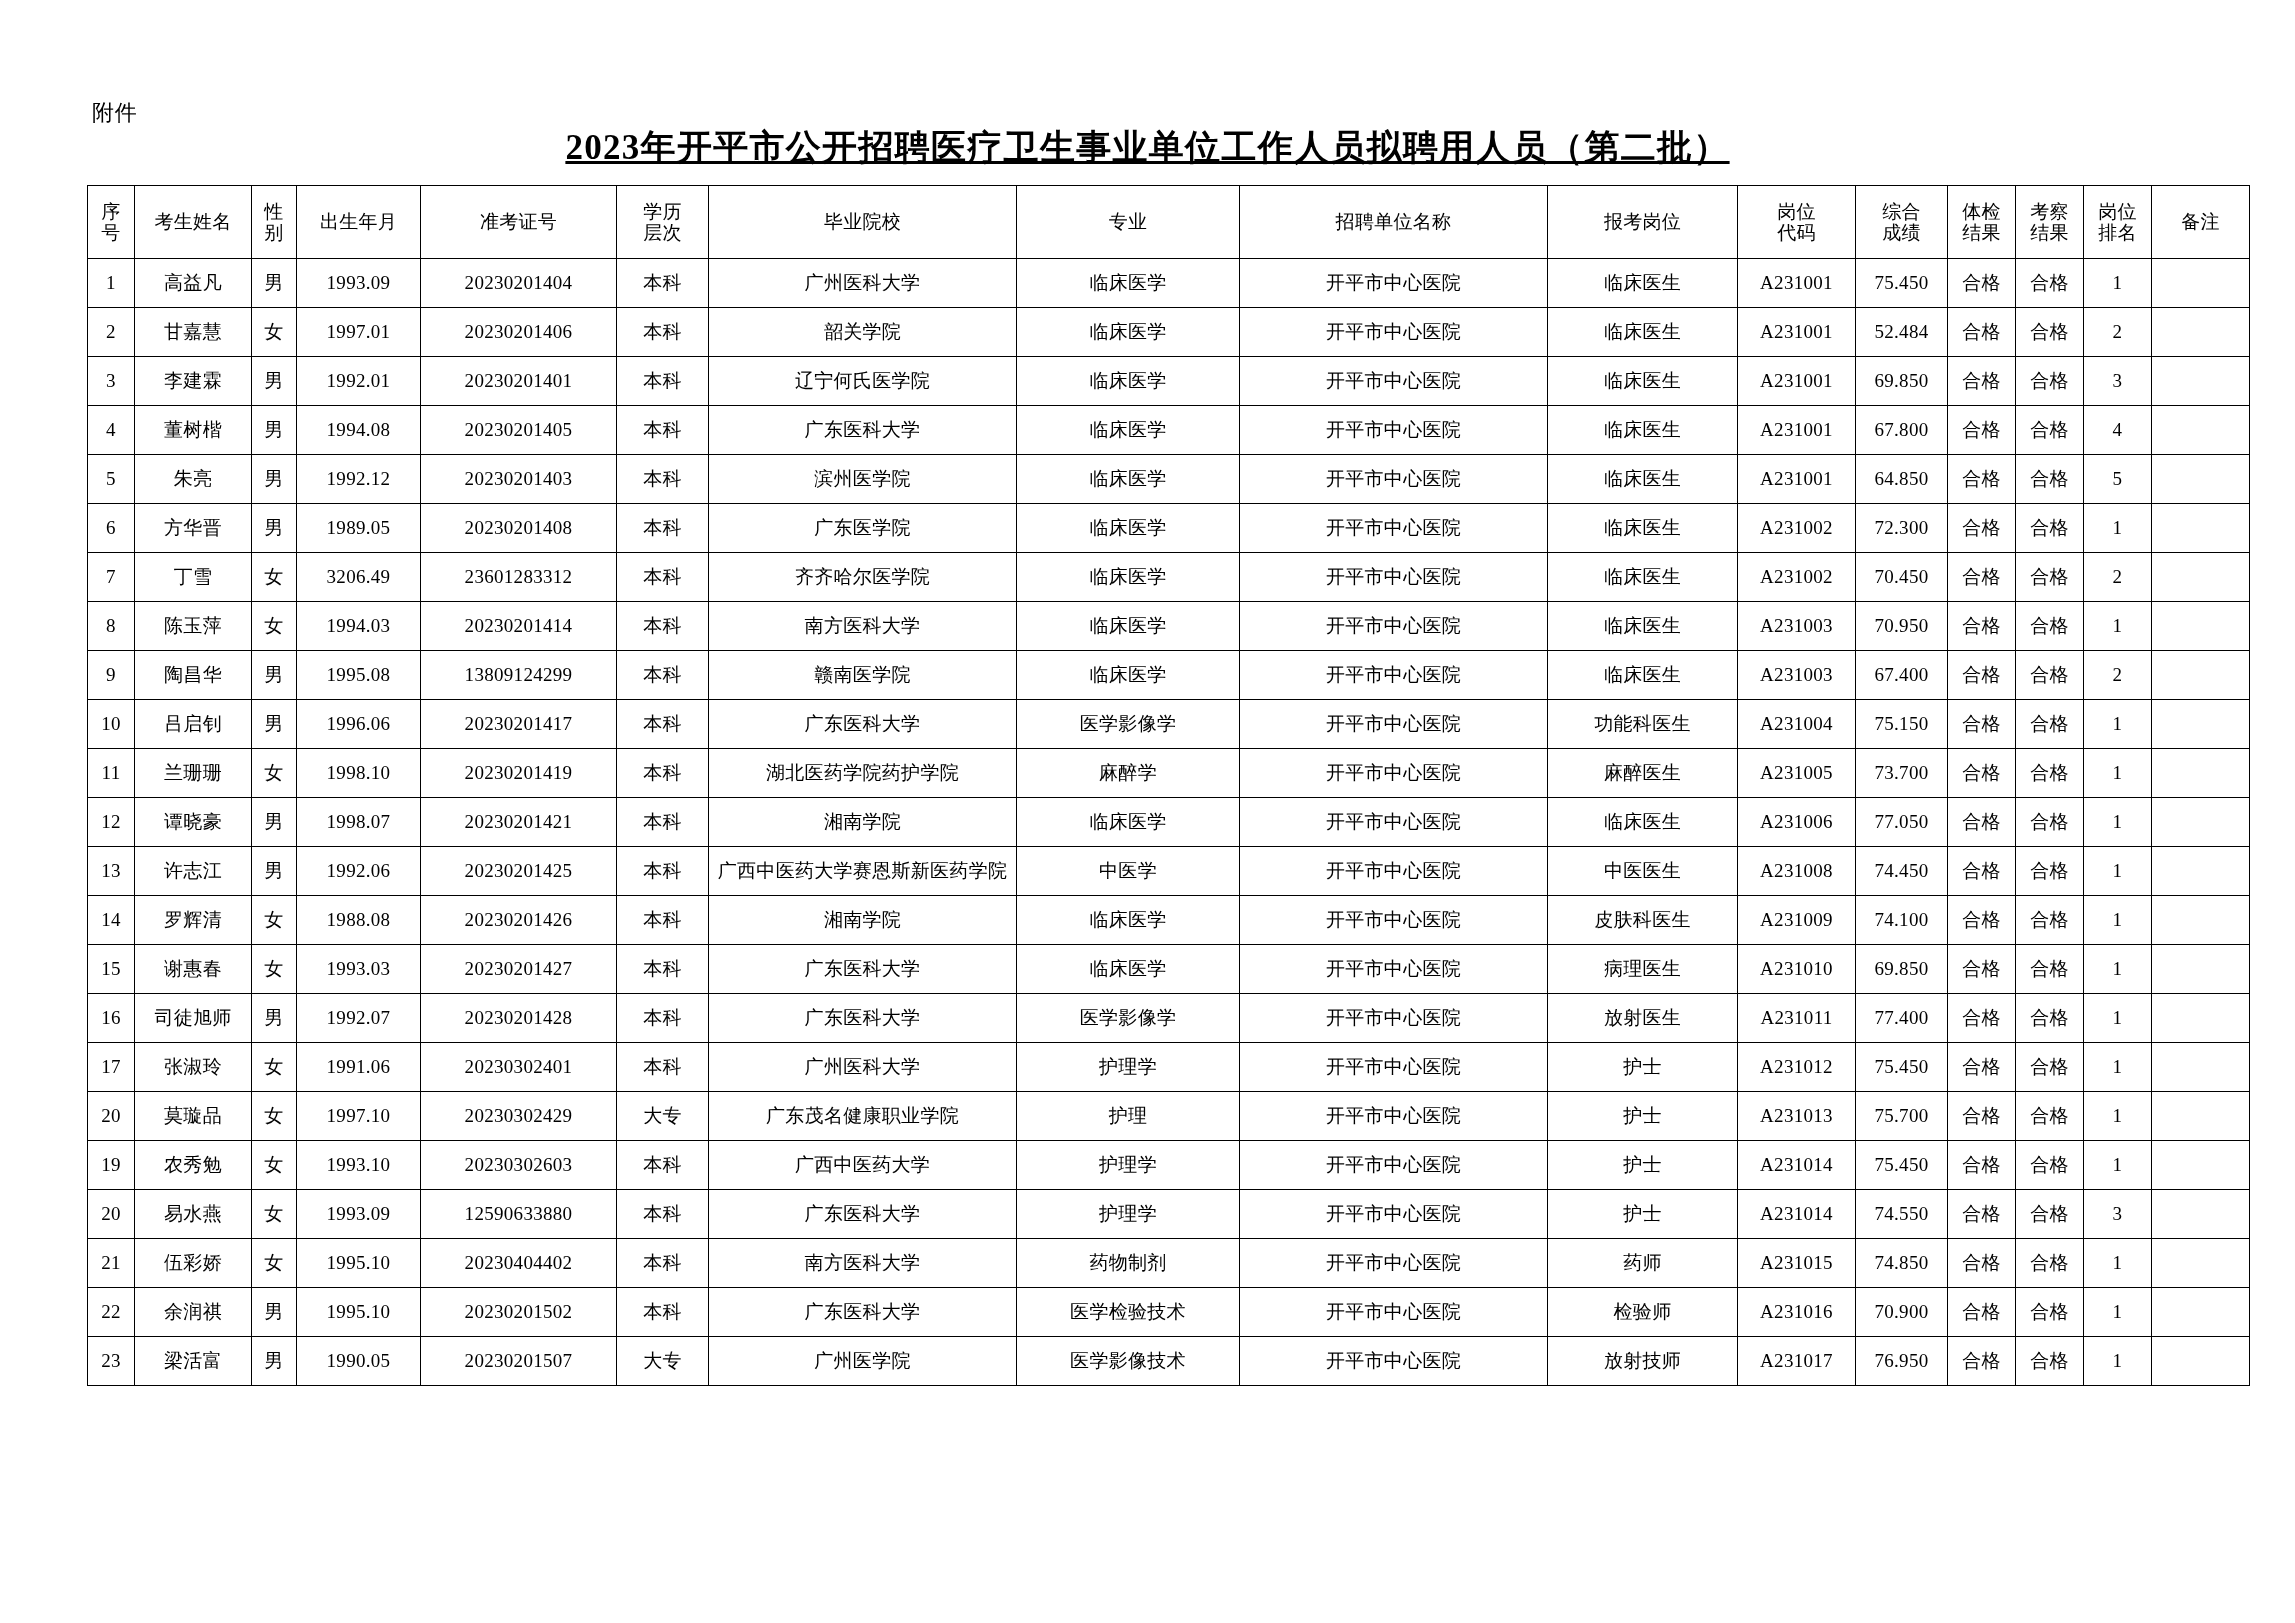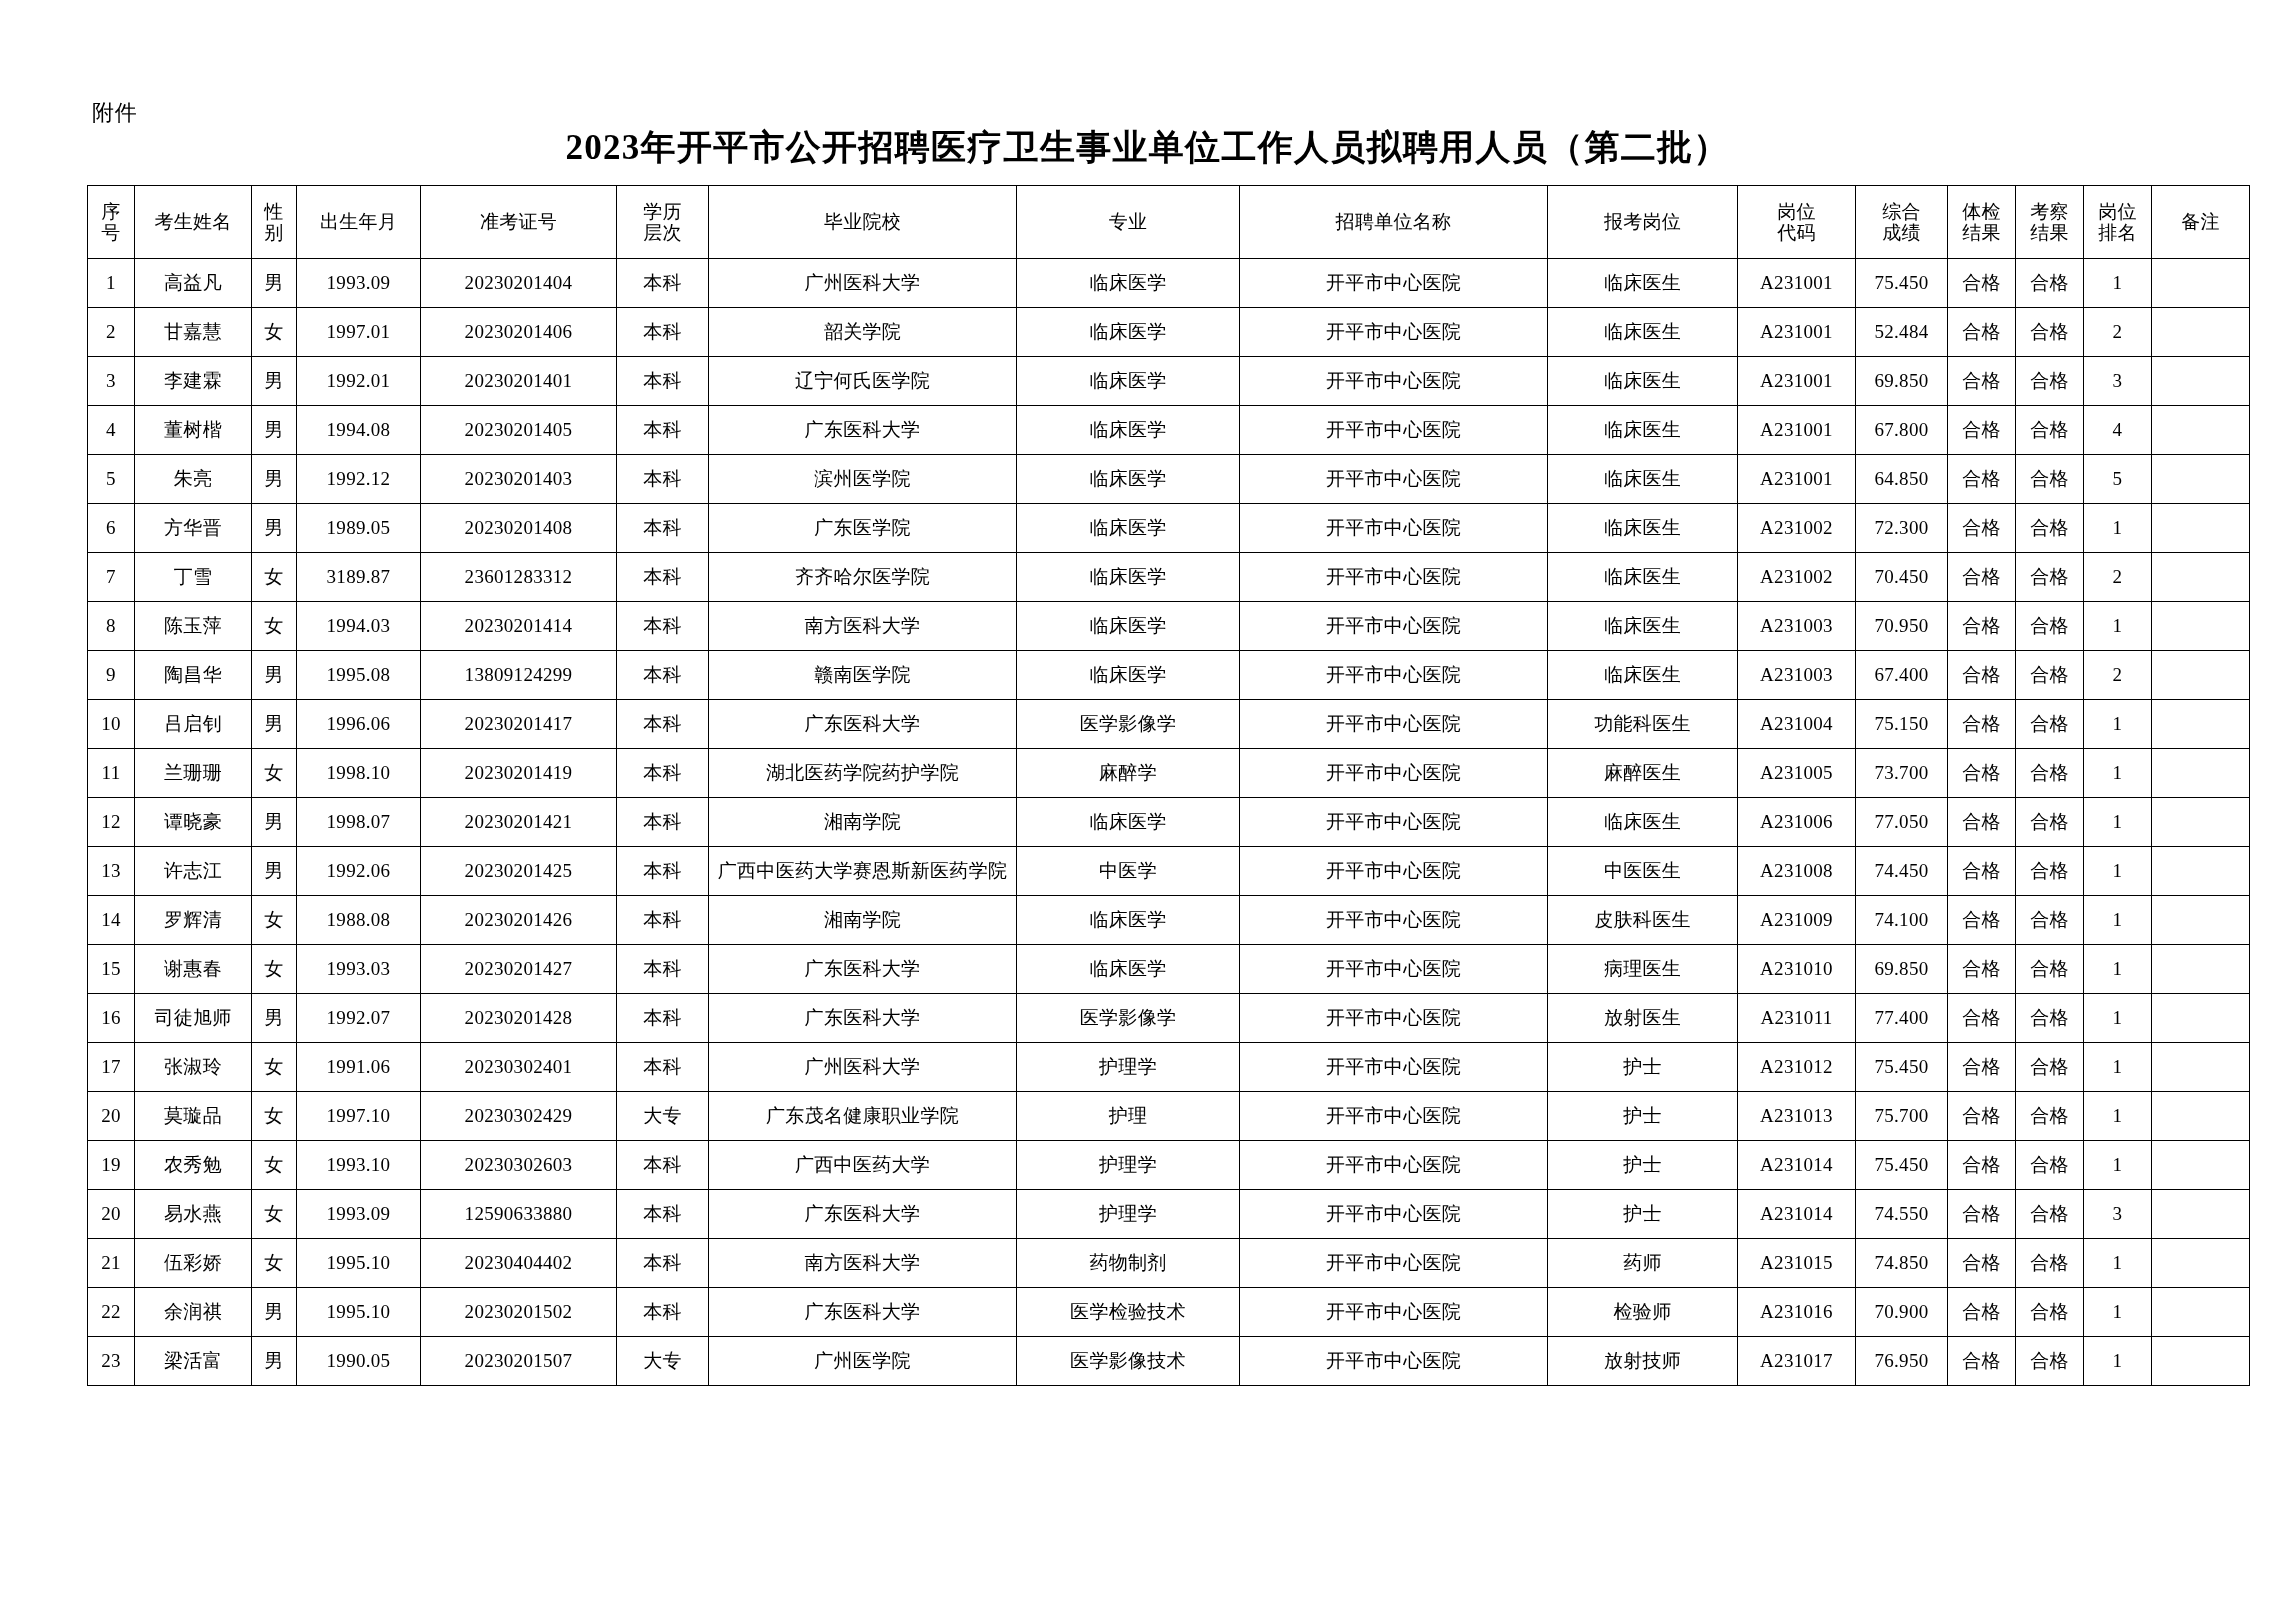--- a/index.html
+++ b/index.html
@@ -32,20 +32,21 @@
   .doc-title {
     position: absolute;
     left: 0;
     right: 0;
     top: 124px;
     text-align: center;
     font-size: 35px;
     font-weight: bold;
     letter-spacing: 1.3px;
     font-family: "Liberation Serif", "DejaVu Serif", serif;
+    text-decoration: underline;
   }
   table.main-table {
     position: absolute;
     left: 87px;
     top: 185px;
     width: 2121px;
     border-collapse: collapse;
     table-layout: fixed;
   }
   table.main-table th,
@@ -478,21 +479,21 @@
           <td>
             <span class="cell-wrap">7</span>
           </td>
           <td>
             <span class="cell-wrap">丁雪</span>
           </td>
           <td>
             <span class="cell-wrap">女</span>
           </td>
           <td>
-            <span class="cell-wrap">3189.87</span>
+            <span class="cell-wrap">3206.49</span>
           </td>
           <td>
             <span class="cell-wrap">23601283312</span>
           </td>
           <td>
             <span class="cell-wrap">本科</span>
           </td>
           <td>
             <span class="cell-wrap">齐齐哈尔医学院</span>
           </td>

